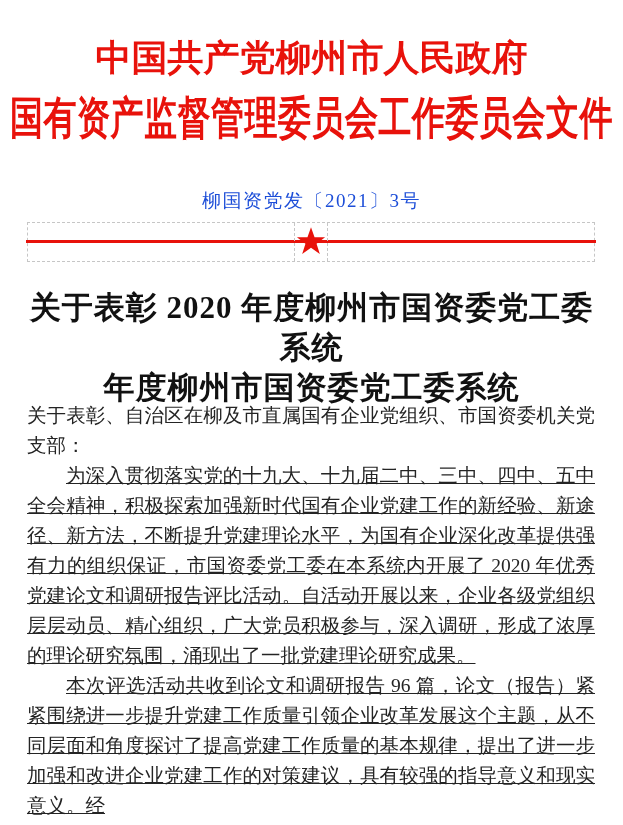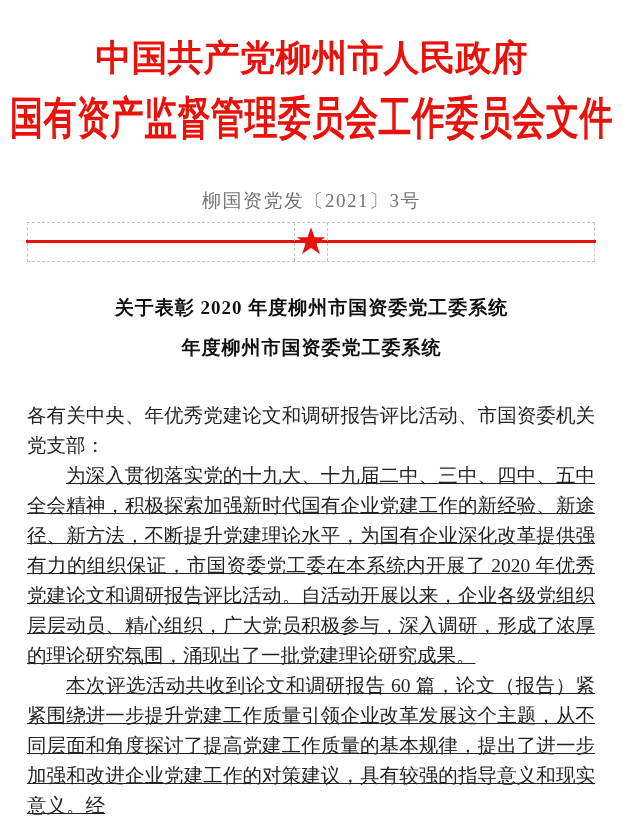--- a/index.html
+++ b/index.html
@@ -27,21 +27,21 @@
     white-space:nowrap;
     transform:scaleY(1.35);
     transform-origin:center top;
     letter-spacing:0.5px;
   }
   
   .doc-number{
     position:absolute;top:188px;left:0;width:100%;
     text-align:center;
     font-size:19px;
-    color:#737373;
+    color:#1d4ed8;
     letter-spacing:1.5px;
   }
   
   .divider-box{
     position:absolute;top:222px;left:27px;width:568px;height:40px;
     border:1px dashed #c6c6c6;
     box-sizing:border-box;
   }
   .red-line{
     position:absolute;top:17px;left:-2px;right:-2px;height:3px;
@@ -56,21 +56,21 @@
   }
   .star-svg{
     position:absolute;left:50%;top:50%;
     width:30px;height:30px;
     margin-left:-15px;margin-top:-16px;
   }
   
   .doc-title{
     position:absolute;top:288px;left:20px;right:20px;
     text-align:center;
-    font-size:19px;font-weight:bold;
+    font-size:31px;font-weight:bold;
     color:#111111;
     line-height:40px;
     letter-spacing:1px;
   }
   
   .body-text{
     position:absolute;top:401px;left:27px;width:568px;
     font-size:19.5px;
     color:#242424;
     line-height:30px;
@@ -99,18 +99,18 @@
       </svg>
     </div>
   </div>
 
   <div class="doc-title">
     <div>关于表彰 2020 年度柳州市国资委党工委系统</div>
     <div>年度柳州市国资委党工委系统</div>
   </div>
 
   <div class="body-text">
-    <p>各有关中央、年优秀党建论文和调研报告评比活动、市国资委机关党支部：</p>
+    <p>关于表彰、自治区在柳及市直属国有企业党组织、市国资委机关党支部：</p>
     <p class="indent">为深入贯彻落实党的十九大、十九届二中、三中、四中、五中全会精神，积极探索加强新时代国有企业党建工作的新经验、新途径、新方法，不断提升党建理论水平，为国有企业深化改革提供强有力的组织保证，市国资委党工委在本系统内开展了 2020 年优秀党建论文和调研报告评比活动。自活动开展以来，企业各级党组织层层动员、精心组织，广大党员积极参与，深入调研，形成了浓厚的理论研究氛围，涌现出了一批党建理论研究成果。</p>
-    <p class="indent">本次评选活动共收到论文和调研报告 60 篇，论文（报告）紧紧围绕进一步提升党建工作质量引领企业改革发展这个主题，从不同层面和角度探讨了提高党建工作质量的基本规律，提出了进一步加强和改进企业党建工作的对策建议，具有较强的指导意义和现实意义。经</p>
+    <p class="indent">本次评选活动共收到论文和调研报告 96 篇，论文（报告）紧紧围绕进一步提升党建工作质量引领企业改革发展这个主题，从不同层面和角度探讨了提高党建工作质量的基本规律，提出了进一步加强和改进企业党建工作的对策建议，具有较强的指导意义和现实意义。经</p>
   </div>
 
 </div>
 
 </body></html>

